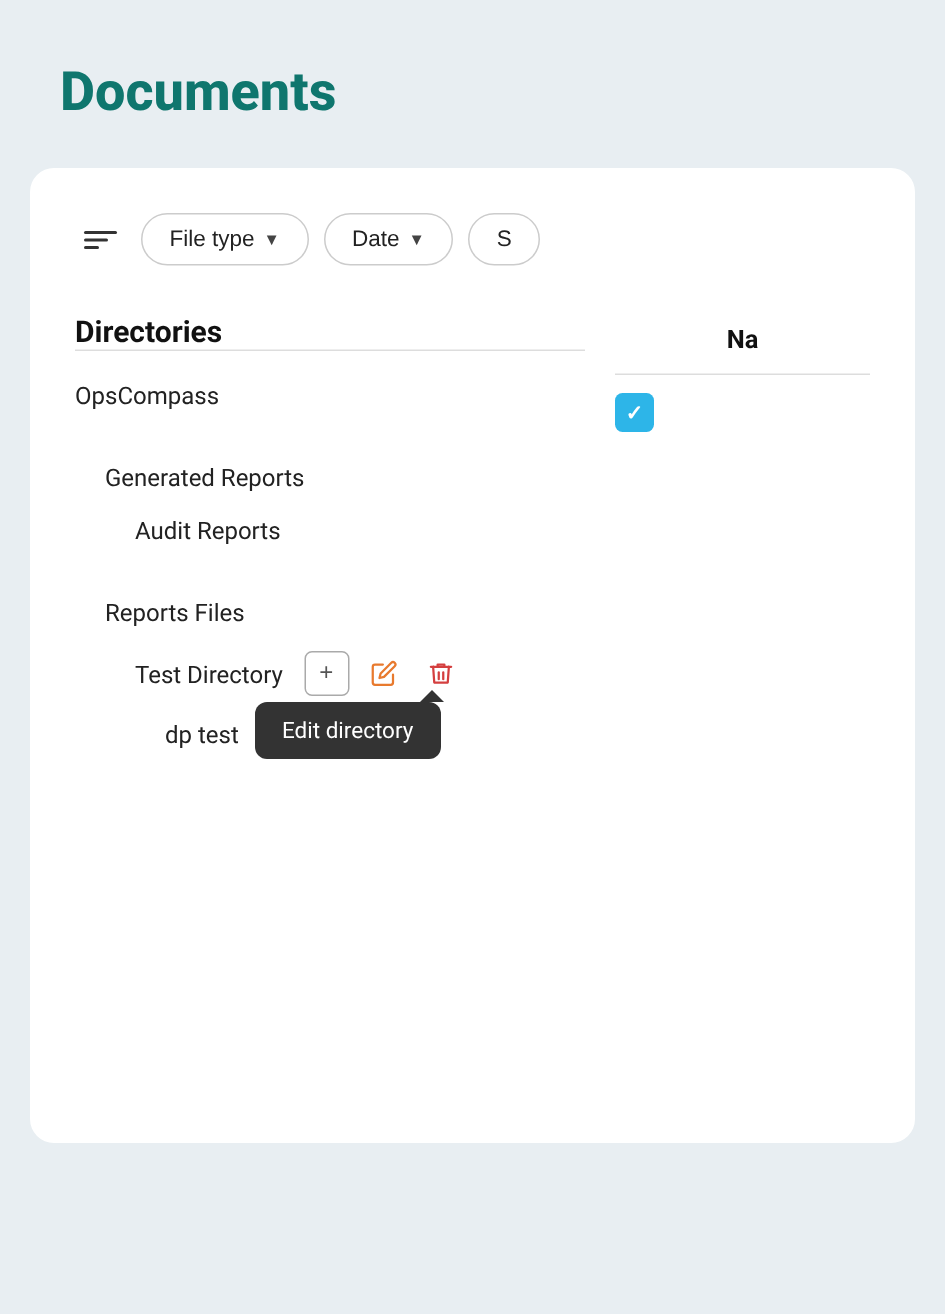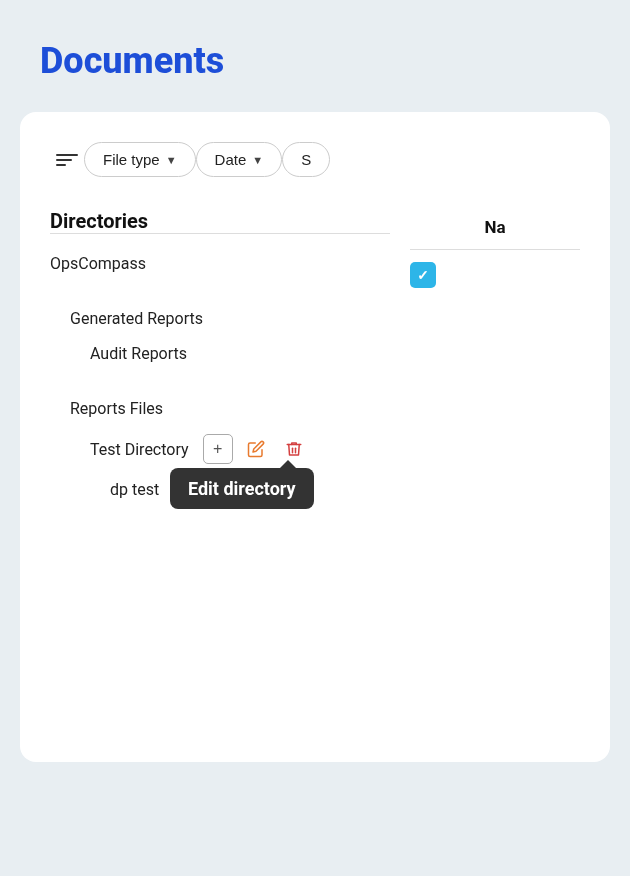--- a/index.html
+++ b/index.html
@@ -12,36 +12,37 @@
       position: relative;
     }
 
     .page-header {
       padding: 40px 40px 20px 40px;
     }
 
     .page-title {
       font-size: 36px;
       font-weight: 800;
-      color: #1d4ed8;
+      color: #0f766e;
     }
 
     .main-card {
       background: #fff;
       border-radius: 16px;
       margin: 10px 20px;
       padding: 30px 30px 40px 30px;
       min-height: 650px;
       position: relative;
       overflow: visible;
     }
 
     .filter-bar {
       display: flex;
       align-items: center;
+      gap: 10px;
       margin-bottom: 32px;
     }
 
     .filter-icon {
       display: flex;
       flex-direction: column;
       gap: 3px;
       cursor: pointer;
       padding: 6px;
     }
@@ -148,22 +149,22 @@
       background: transparent;
     }
 
     
     .tooltip {
       position: absolute;
       background: #333;
       color: #fff;
       border-radius: 8px;
       padding: 10px 18px;
-      font-size: 18px;
-      font-weight: 700;
+      font-size: 15px;
+      font-weight: 400;
       white-space: nowrap;
       top: 42px;
       left: 120px;
       z-index: 100;
     }
 
     .tooltip::before {
       content: '';
       position: absolute;
       top: -8px;

